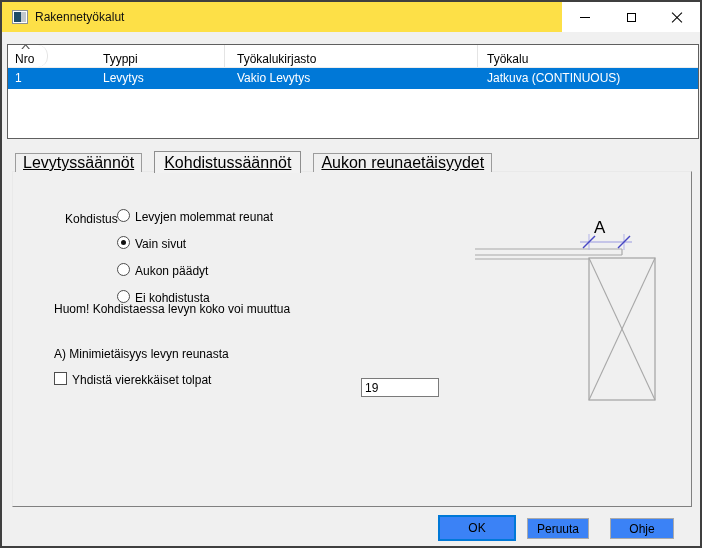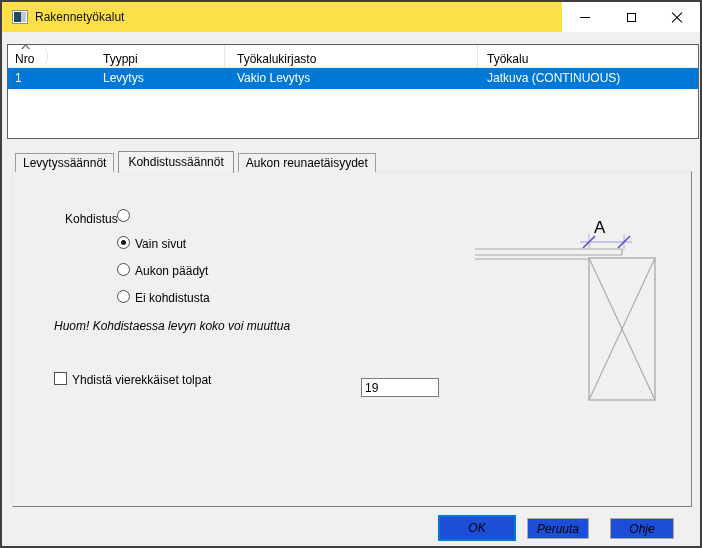--- a/index.html
+++ b/index.html
@@ -71,23 +71,23 @@
     background: #0078d7; color: #fff; white-space: nowrap;
   }
   .td { overflow: hidden; }
 
   
   .tabstrip {
     position: absolute; left: 13px; top: 148px; height: 22px;
     display: flex; align-items: flex-end; z-index: 3;
   }
   .tab {
-    height: 19px; line-height: 18px; padding: 0 7px; margin-right: 4px;
+    height: 19px; line-height: 18px; padding: 0 7px; margin-right: 12px;
     background: #f0f0f0; border: 1px solid #9c9c9c; border-bottom: none;
-    font-size: 12px; white-space: nowrap;
+    font-size: 16px; white-space: nowrap; text-decoration: underline;
   }
   .tab.active {
     height: 22px; line-height: 21px; padding: 0 9px;
     background: #f2f2f2; border-color: #8e8e8e;
     margin-bottom: -1px; position: relative; z-index: 4;
   }
   .tabpanel {
     position: absolute; left: 10px; top: 169px; width: 680px; height: 336px;
     background: #f0f0f0; border: 1px solid;
     border-color: #e9e9e9 #808080 #808080 #e9e9e9; z-index: 2;
@@ -109,23 +109,23 @@
     font-size: 12px; padding: 0 0 0 3px; z-index: 5; margin-top: 34px;
   }
   .checkbox {
     position: absolute; left: 52px; top: 370px; width: 13px; height: 13px;
     border: 1px solid #4d4d4d; background: #fff; z-index: 5;
   }
   .diagram { position: absolute; left: 455px; top: 200px; z-index: 5; }
 
   
   .btn {
-    position: absolute; background: #1d4ed8; border: 1px solid #aaaaaa;
+    position: absolute; background: #3b82f6; border: 1px solid #aaaaaa;
     font-family: "Liberation Sans", sans-serif; font-size: 12px; color: #000;
-    display: flex; align-items: center; justify-content: center; cursor: default; font-style: italic;
+    display: flex; align-items: center; justify-content: center; cursor: default;
   }
   .btn-ok      { left: 436px; top: 513px; width: 78px; height: 26px; border: 2px solid #0078d7; }
   .btn-cancel  { left: 525px; top: 516px; width: 62px; height: 21px; }
   .btn-help    { left: 608px; top: 516px; width: 64px; height: 21px; }
 </style>
 </head>
 <body>
 
 <div class="window">
 
@@ -167,31 +167,33 @@
   <div class="tabstrip">
     <div class="tab">Levytyssäännöt</div>
     <div class="tab active">Kohdistussäännöt</div>
     <div class="tab">Aukon reunaetäisyydet</div>
   </div>
   <div class="tabpanel"></div>
 
   <span class="lbl" style="left:31px; top:210px;margin-left:32px;">Kohdistus</span>
 
   <span class="radio-ring" style="left:115px; top:207px;"></span>
+  <span class="lbl" style="left:133px; top:208px;">Levyjen molemmat reunat</span>
 
   <span class="radio-ring selected" style="left:115px; top:234px;"></span>
   <span class="lbl" style="left:133px; top:235px;">Vain sivut</span>
 
   <span class="radio-ring" style="left:115px; top:261px;"></span>
   <span class="lbl" style="left:133px; top:262px;">Aukon päädyt</span>
 
   <span class="radio-ring" style="left:115px; top:288px;"></span>
   <span class="lbl" style="left:133px; top:289px;">Ei kohdistusta</span>
 
-  <span class="lbl" style="left:52px; top:317px;font-style:italic;">Huom! Kohdistaessa levyn koko voi muuttua</span>
+  <span class="lbl" style="left:52px; top:300px;">Huom! Kohdistaessa levyn koko voi muuttua</span>
+  <span class="lbl" style="left:52px; top:345px;">A) Minimietäisyys levyn reunasta</span>
   <input class="value-input" type="text" value="19" style="">
 
   <span class="checkbox"></span>
   <span class="lbl" style="left:70px; top:371px;">Yhdistä vierekkäiset tolpat</span>
 
   <svg class="diagram" width="235" height="210" viewBox="0 0 235 210">
 
     <line x1="18" y1="47" x2="165" y2="47" stroke="#a8a8a8" stroke-width="1.2"></line>
     <line x1="18" y1="53" x2="165" y2="53" stroke="#a8a8a8" stroke-width="1.2"></line>
     <line x1="165" y1="47" x2="165" y2="53" stroke="#a8a8a8" stroke-width="1.2"></line>

